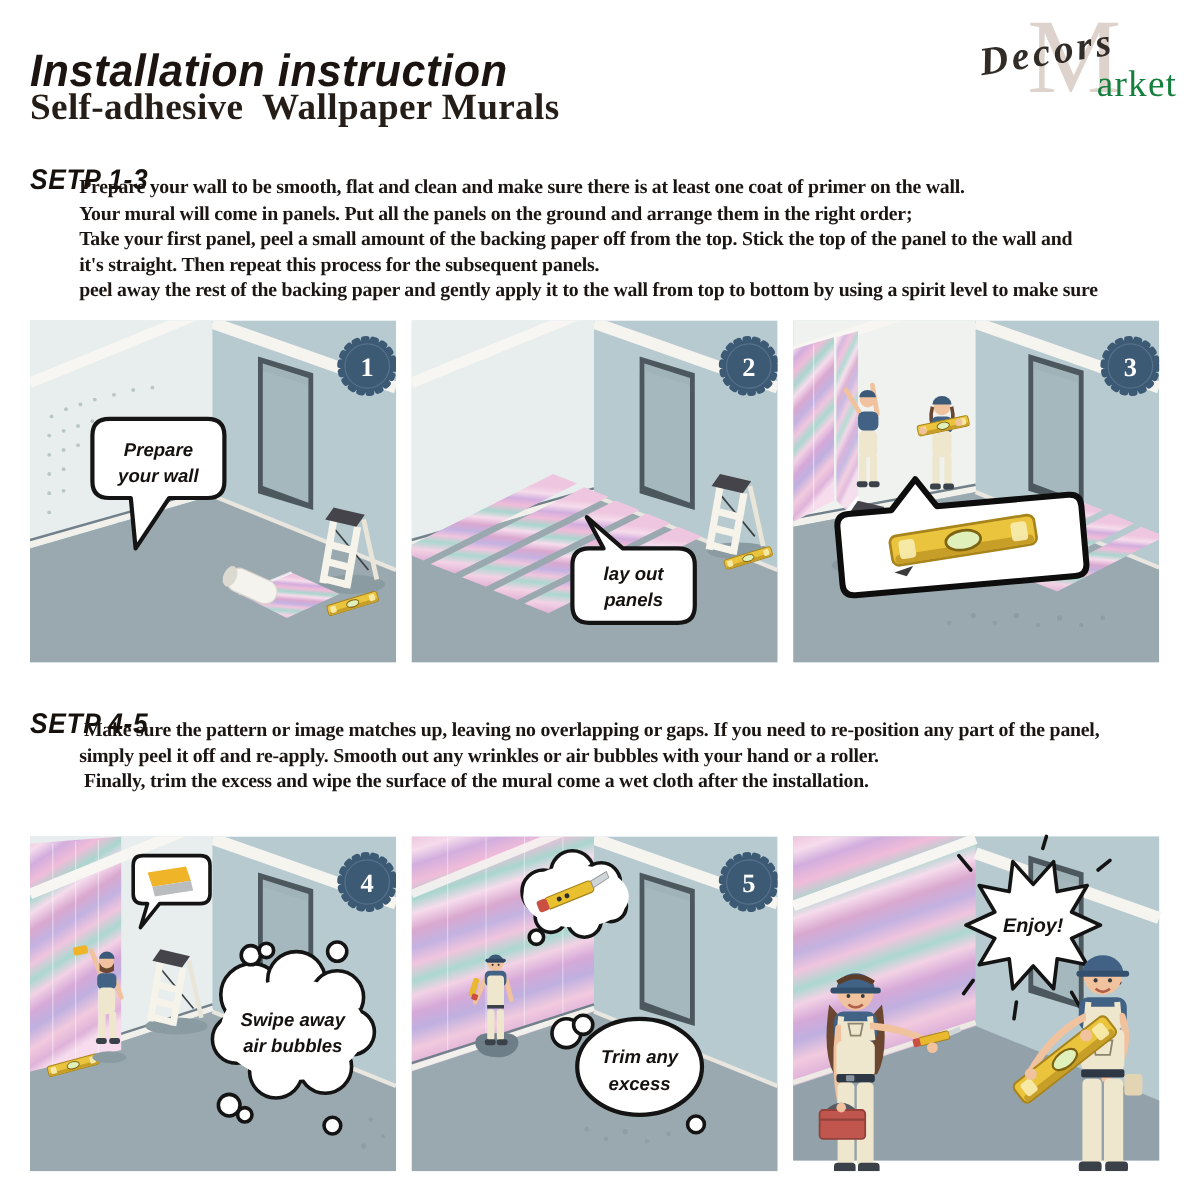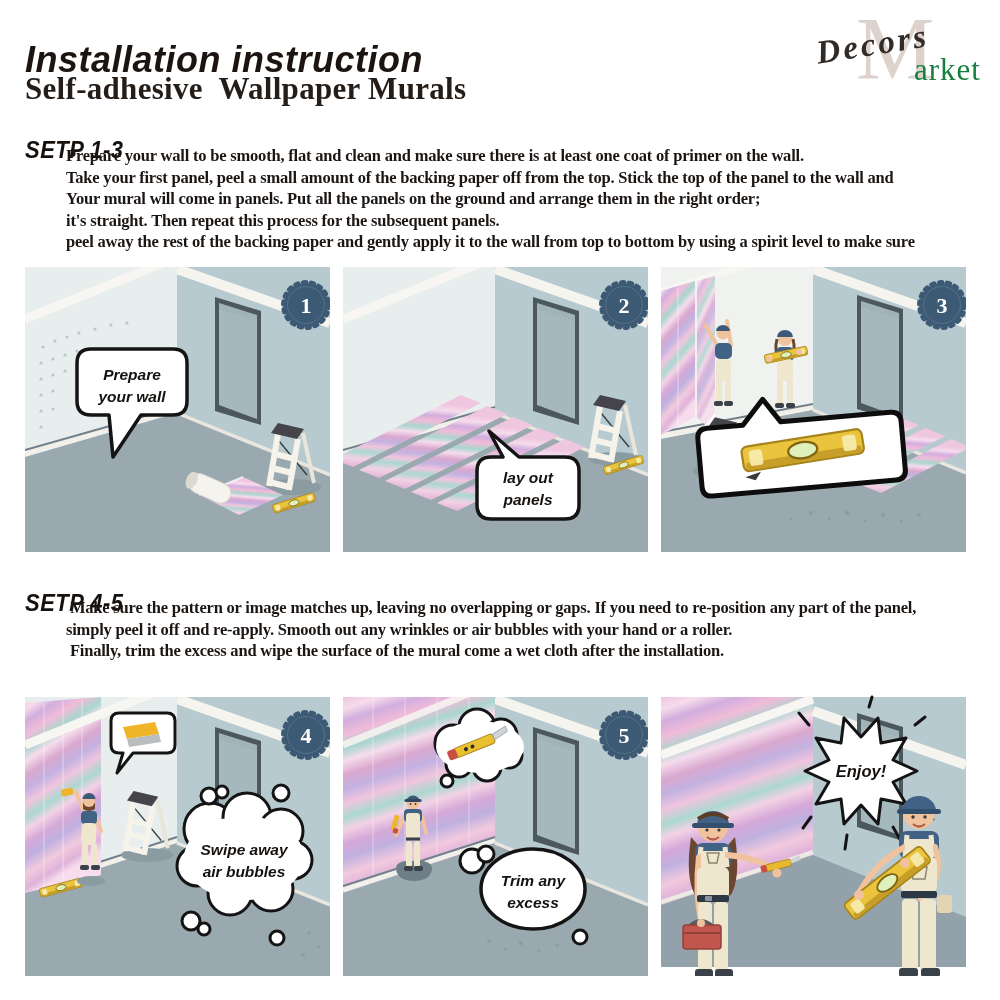--- a/index.html
+++ b/index.html
@@ -99,22 +99,22 @@
   <h2 class="subtitle">Self-adhesive  Wallpaper Murals</h2>
   <div class="logo">
     <span class="logo-m">M</span>
     <span class="logo-rest">arket</span>
     <span class="logo-script">Decors</span>
   </div>
 
   <h3 class="step-head" style="top:115px">SETP 1-3</h3>
   <div class="body-text" style="top:145px">
     <div>Prepare your wall to be smooth, flat and clean and make sure there is at least one coat of primer on the wall.</div>
+    <div>Your mural will come in panels. Put all the panels on the ground and arrange them in the right order;</div>
     <div>Take your first panel, peel a small amount of the backing paper off from the top. Stick the top of the panel to the wall and</div>
-    <div>Your mural will come in panels. Put all the panels on the ground and arrange them in the right order;</div>
     <div>it's straight. Then repeat this process for the subsequent panels.</div>
     <div>peel away the rest of the backing paper and gently apply it to the wall from top to bottom by using a spirit level to make sure</div>
   </div>
 
   <div class="row" style="top:267px">
 
     <div class="panel">
       <svg viewBox="0 0 305 285" width="305" height="285">
         <rect width="305" height="285" fill="#b6cad0"></rect>
         <line x1="152" y1="2" x2="305" y2="56" stroke="#f5f4ef" stroke-width="10"></line>

